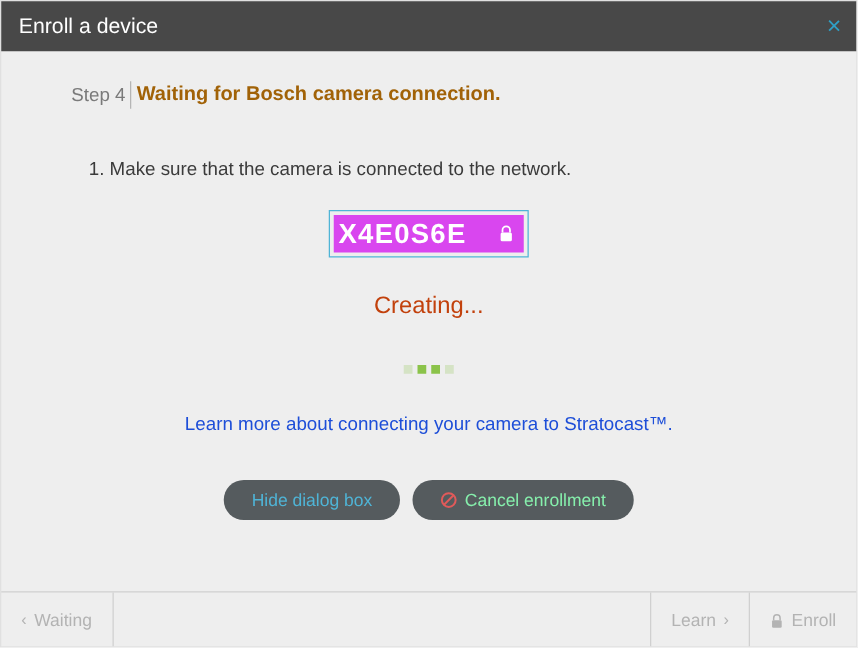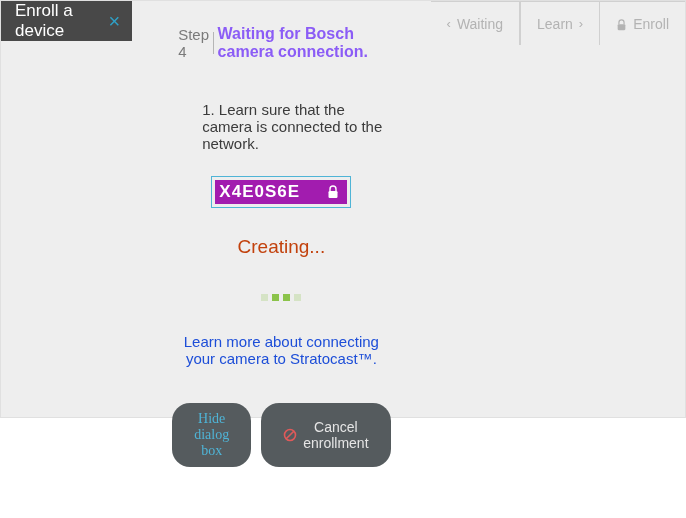--- a/index.html
+++ b/index.html
@@ -1,61 +1,61 @@
 <!DOCTYPE html>
 <html><head>
 <meta charset="utf-8">
 <style>
   * { box-sizing: border-box; margin: 0; padding: 0; }
   html, body { width: 686px; height: 518px; overflow: hidden; font-family: "Segoe UI", Arial, sans-serif; }
   .dialog {
-    width: 686px; height: 418px;
+    width: 686px; height: 518px;
     background: #eeeeee;
-    display: flex; flex-direction: row;
+    display: flex; flex-direction: column;
     border: 1px solid #e0e0e0;
   }
   .titlebar {
     background: #484848;
     color: #fff;
     display: flex; align-items: center; justify-content: space-between;
     padding: 8px 12px 8px 14px;
     height: 40px;
   }
   .titlebar h1 { font-size: 17px; font-weight: 400; }
   .close-x { color: #2fa0c6; font-size: 20px; cursor: pointer; font-weight: 300; }
   .body {
     flex: 1;
     padding: 24px 40px 10px 40px;
     color: #3a3a3a;
   }
   .step-row {
     display: flex; align-items: center; gap: 4px; margin-bottom: 40px;
-    margin-left: 6px;
+    margin-left: 16px;
   }
   .step-label { color: #7a7a7a; font-size: 15px; }
   .step-divider { width: 1px; height: 22px; background: #b5b5b5; }
-  .step-title { font-weight: 700; font-size: 16px; color: #8b5cf6; }
+  .step-title { font-weight: 700; font-size: 16px; color: #a16207; }
   .instructions {
     margin-left: 30px; font-size: 15px; color: #3b3b3b;
   }
   .instructions li { list-style: none; margin-bottom: 30px; }
   .instructions li::before {
     content: attr(data-num) ". ";
   }
   .code-wrap { display: flex; justify-content: center; margin-top: -6px; margin-bottom: 28px; }
   .code-box {
     border: 1px solid #4fb4d6;
     padding: 3px;
     display: inline-flex;
     align-items: center;
   }
   .code-inner {
-    background: #a21caf;
+    background: #d946ef;
     color: #fff;
-    font-size: 17px;
+    font-size: 22px;
     font-weight: 700;
     padding: 2px 46px 2px 4px;
     letter-spacing: 1px;
     position: relative;
     min-width: 132px;
     font-family: "Segoe UI", Arial, sans-serif;
   }
   .lock-icon {
     position: absolute; right: 8px; top: 50%; transform: translateY(-50%);
     width: 12px; height: 14px;
@@ -64,28 +64,28 @@
   .creating { text-align: center; color: #c2410c; font-size: 19px; margin-bottom: 36px; }
   .spinner {
     display: flex; justify-content: center; gap: 4px; margin-bottom: 32px;
   }
   .spinner .dot { width: 7px; height: 7px; background: #8bc34a; }
   .spinner .dot.faded { opacity: 0.25; }
   .learn { text-align: center; color: #1d4ed8; font-size: 15px; margin-bottom: 36px; cursor: pointer; }
   .btn-row { display: flex; justify-content: center; gap: 10px; }
   .pill {
     background: #555b5e;
-    color: #e5e5e5;
+    color: #86efac;
     border: none; border-radius: 18px;
     padding: 8px 22px;
     font-size: 14px;
     cursor: pointer;
     display: inline-flex; align-items: center; gap: 6px;
   }
-  .pill.hide { color: #4fb4d6; font-family: Liberation Serif, serif; }
+  .pill.hide { color: #4fb4d6; }
   .pill .cancel-ico { width: 14px; height: 14px; }
   .footer {
     height: 44px;
     border-top: 1px solid #d0d0d0;
     display: flex;
     color: #b3b3b3;
     font-size: 14px;
   }
   .footer .cell {
     display: flex; align-items: center; justify-content: center;
@@ -108,21 +108,21 @@
   </div>
 
   <div class="body">
     <div class="step-row">
       <span class="step-label">Step 4</span>
       <span class="step-divider"></span>
       <span class="step-title">Waiting for Bosch camera connection.</span>
     </div>
 
     <ul class="instructions">
-      <li data-num="1">Learn sure that the camera is connected to the network.</li>
+      <li data-num="1">Make sure that the camera is connected to the network.</li>
     </ul>
 
     <div class="code-wrap">
       <div class="code-box">
         <div class="code-inner">
           <span>X4E0S6E</span>
           <span class="lock-icon">
             <svg viewBox="0 0 12 14" width="12" height="14">
               <path d="M3 6 V4 a3 3 0 0 1 6 0 V6" fill="none" stroke="#ffffff" stroke-width="1.4"></path>
               <rect x="1.5" y="6" width="9" height="7" rx="1.2" fill="#ffffff"></rect>

